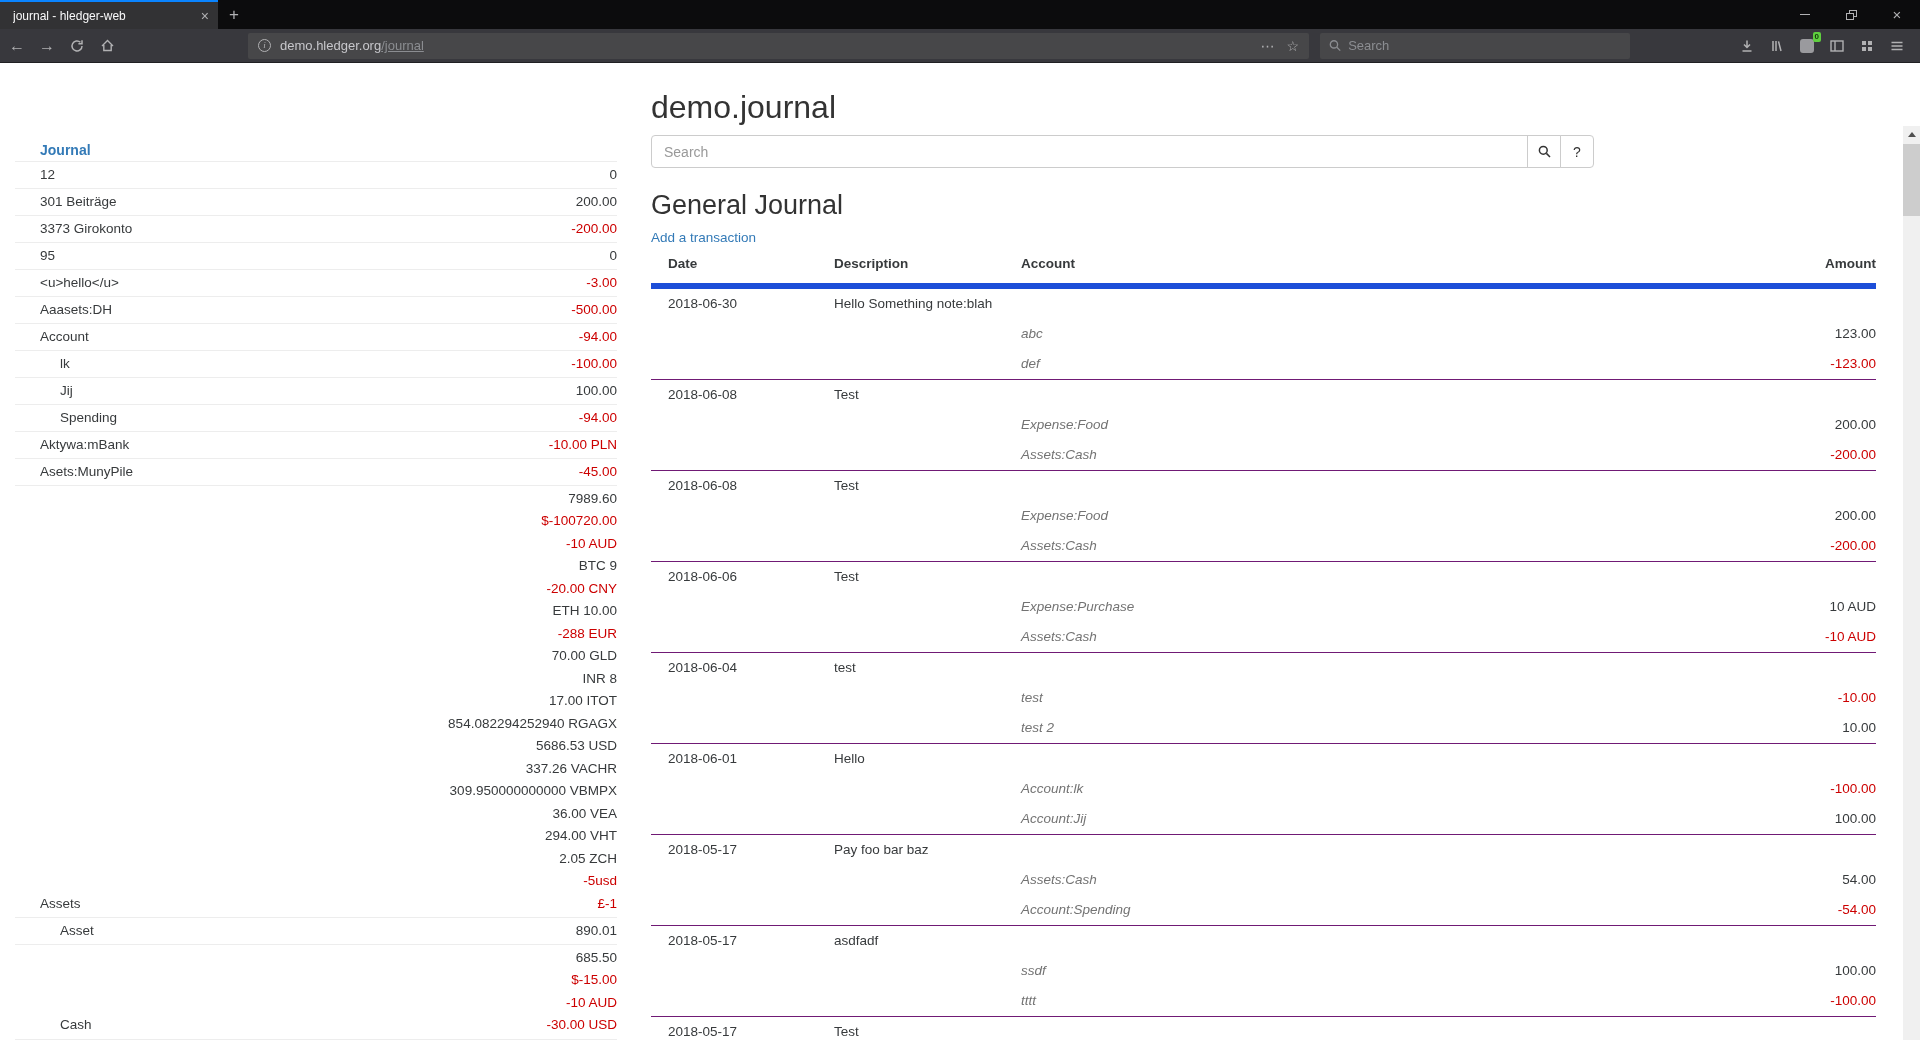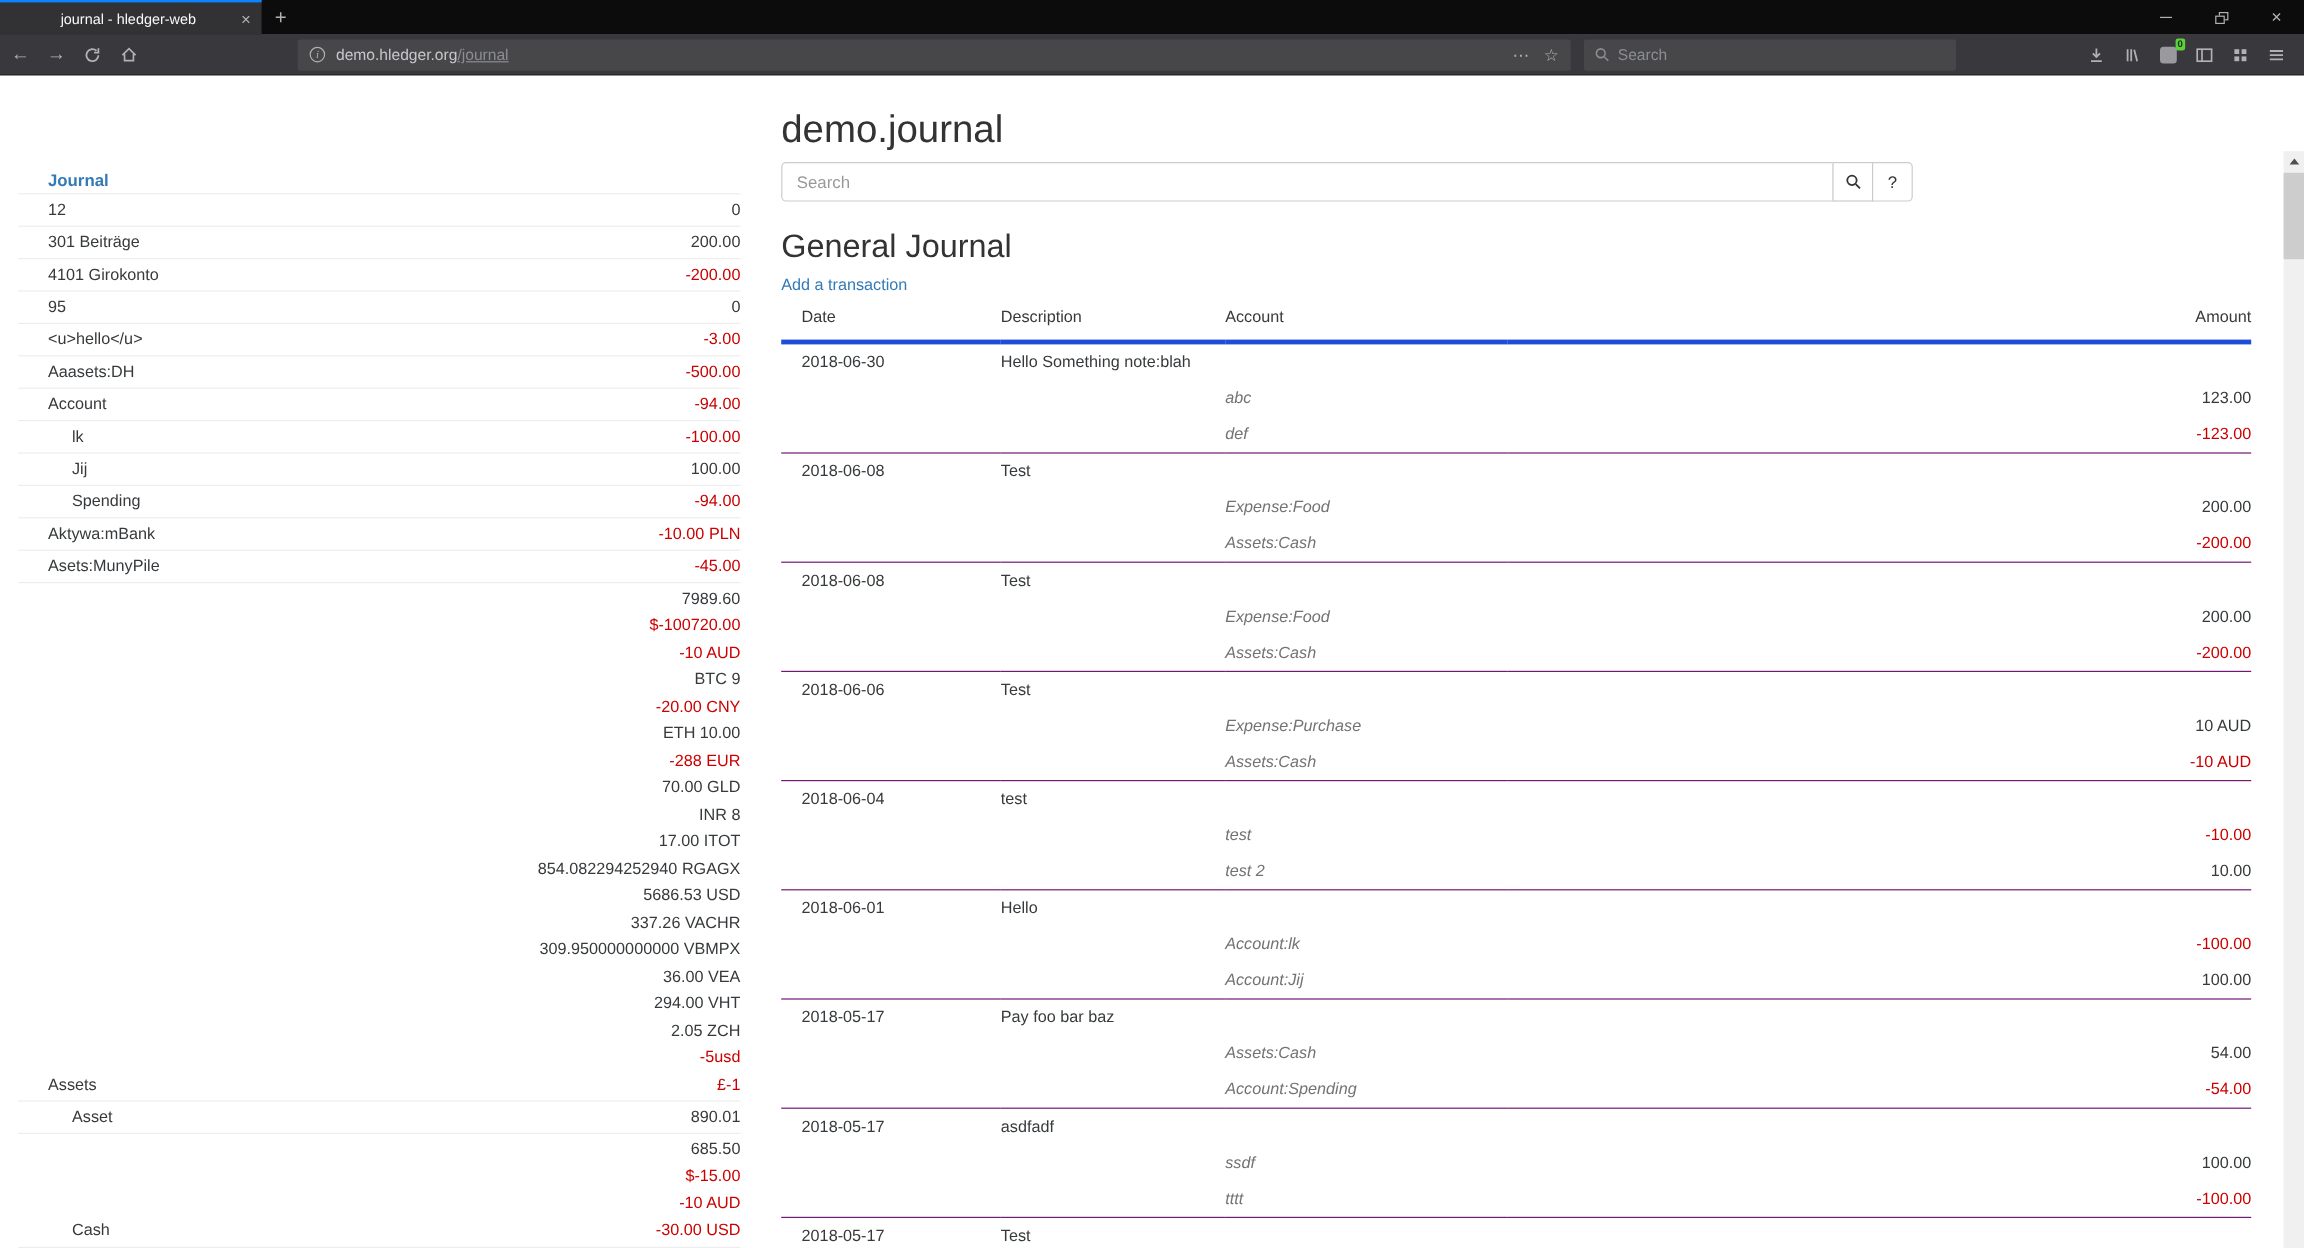--- a/index.html
+++ b/index.html
@@ -3,21 +3,21 @@
 <meta charset="utf-8">
 <style>
   * { margin:0; padding:0; box-sizing:border-box; }
   html,body { width:1920px; height:1040px; overflow:hidden; background:#fff;
               font-family:"Liberation Sans", sans-serif; }
 
   
   .tabbar { display:flex; height:29px; background:#0c0c0d; align-items:stretch; }
   .tab { display:flex; align-items:center; width:218px; background:#323234;
          border-top:2px solid #0a84ff; padding:0 9px 0 13px; }
-  .tab-title { color:#f9f9fa; font-size:12px; flex:1; white-space:nowrap; overflow:hidden;text-align:center; }
+  .tab-title { color:#f9f9fa; font-size:12px; flex:1; white-space:nowrap; overflow:hidden; }
   .tab-close { color:#b1b1b3; font-size:14px; line-height:1; }
   .newtab { width:32px; display:flex; align-items:center; justify-content:center;
             color:#b1b1b3; font-size:17px; }
   .win-controls { margin-left:auto; display:flex; }
   .win-btn { width:46px; display:flex; align-items:center; justify-content:center; color:#b1b1b3; }
   .min-glyph { width:10px; height:1px; background:#b1b1b3; }
   .restore-glyph { position:relative; width:11px; height:10px; }
   .restore-glyph .r1 { position:absolute; right:0; top:0; width:8px; height:7px; border:1px solid #b1b1b3; }
   .restore-glyph .r2 { position:absolute; left:0; bottom:0; width:8px; height:7px; border:1px solid #b1b1b3; background:#0c0c0d; }
   .close-glyph { font-size:15px; color:#b1b1b3; }
@@ -65,21 +65,21 @@
   .search-input { flex:1; height:33px; border:1px solid #ccc; border-radius:4px 0 0 4px;
                   padding:0 12px; font-size:14px; color:#555; outline:none; font-family:inherit; }
   .search-input::placeholder { color:#999; }
   .btn { width:34px; height:33px; border:1px solid #ccc; background:#fff; margin-left:-1px;
          display:flex; align-items:center; justify-content:center; font-size:14px; color:#333; }
   .btn.last { border-radius:0 4px 4px 0; }
   h2.section-heading { margin-top:22px; font-size:27px; font-weight:500; color:#333; line-height:30px; }
   .add-link { display:inline-block; margin-top:9px; color:#337ab7; font-size:13.5px;
               text-decoration:none; line-height:18px; }
   table.journal { width:100%; border-collapse:collapse; margin-top:2px; font-size:13.5px; color:#373a3c; }
-  .journal th { text-align:left; font-weight:normal; border-bottom:4px solid #1d4ed8;
+  .journal th { text-align:left; font-weight:bold; border-bottom:6px solid #1d4ed8;
                 padding:6px 8px 10px 0; line-height:18px; }
   .journal td { padding:6px 8px 6px 0; line-height:18px; }
   .journal th.first, .journal td.first { padding-left:17px; }
   .journal th.amount, .journal td.amount { text-align:right; padding-right:0; }
   .journal tr.txn td { border-top:1px solid #701a75; }
   .journal a.acct { color:#737373; text-decoration:none;font-style:italic; }
   .journal td.desc { white-space:nowrap; }
 
   .scrollbar { position:absolute; right:0; top:63px; width:17px; height:977px; background:#f0f0f0; }
   .sb-arrow { position:absolute; left:0; width:17px; height:17px; display:flex;
@@ -198,21 +198,21 @@
             <div class="amount-line">0</div>
           </div>
         </div>
         <div class="account-row">
           <a class="account-name" href="#">301 Beiträge</a>
           <div class="account-amounts">
             <div class="amount-line">200.00</div>
           </div>
         </div>
         <div class="account-row">
-          <a class="account-name" href="#">4101 Girokonto</a>
+          <a class="account-name" href="#">3373 Girokonto</a>
           <div class="account-amounts">
             <div class="amount-line neg">-200.00</div>
           </div>
         </div>
         <div class="account-row">
           <a class="account-name" href="#">95</a>
           <div class="account-amounts">
             <div class="amount-line">0</div>
           </div>
         </div>

